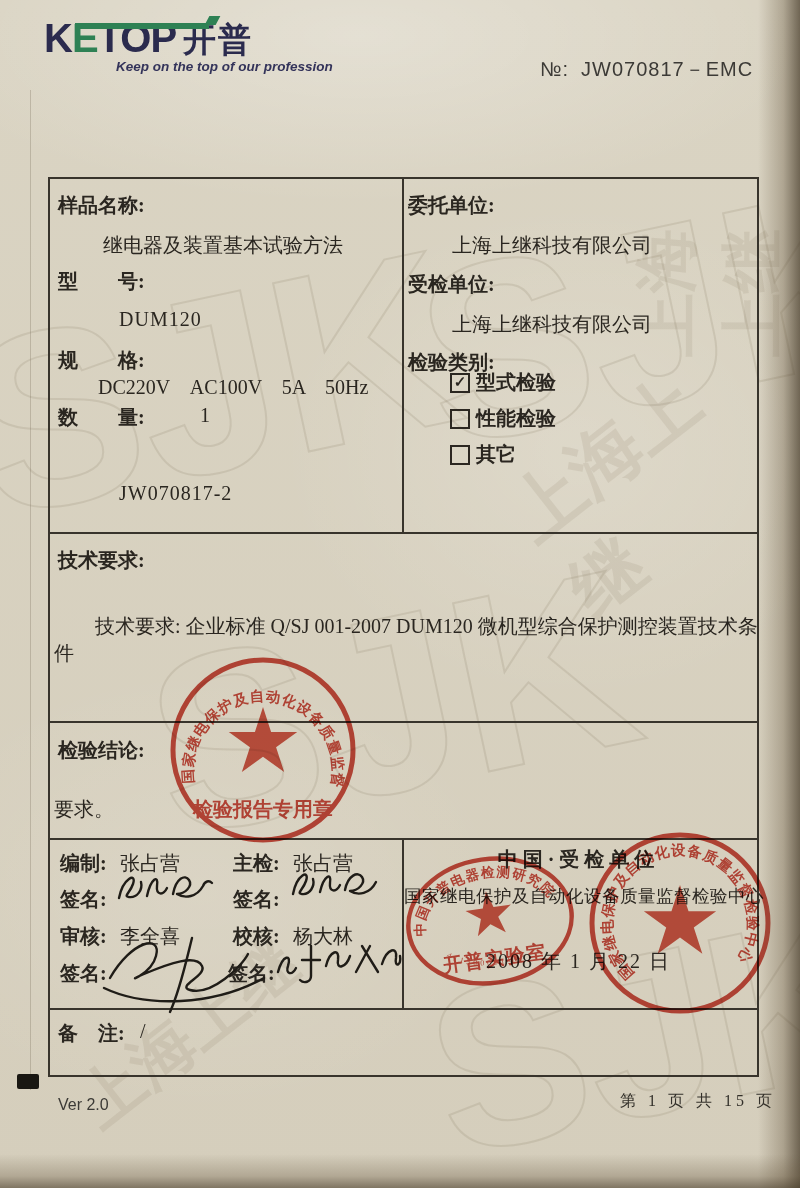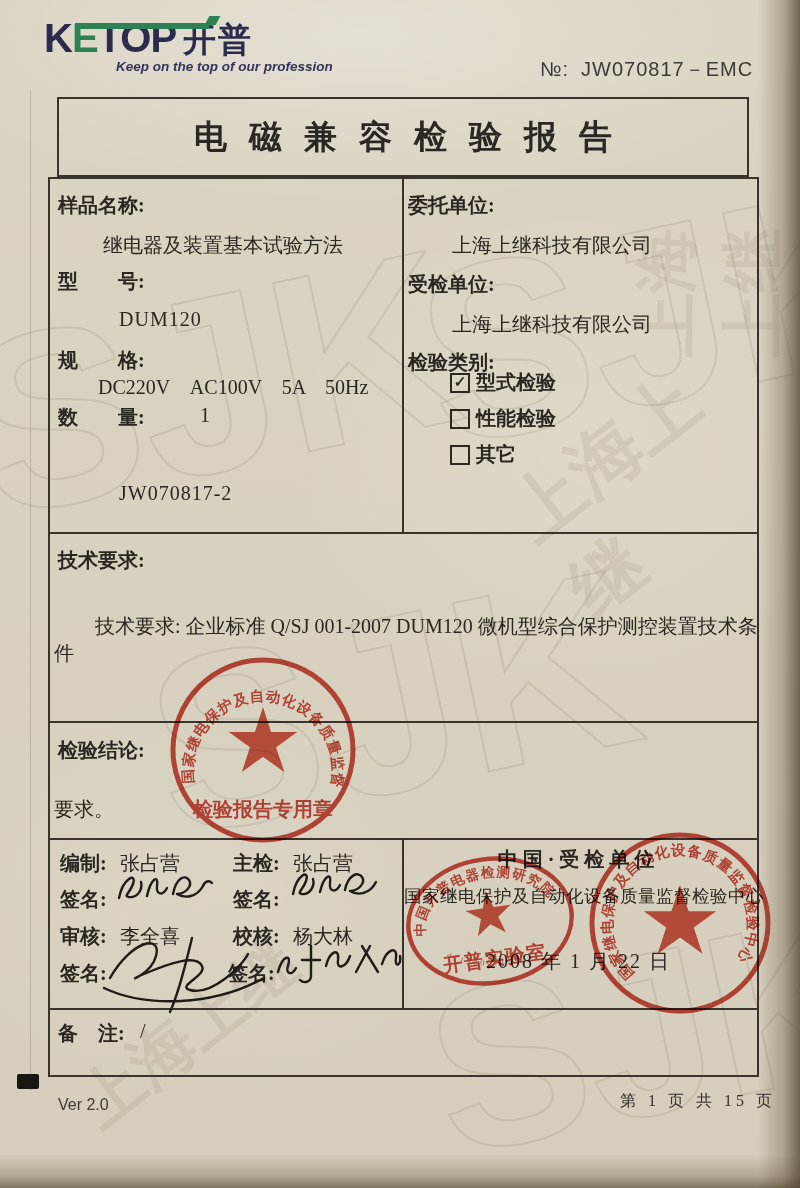--- a/index.html
+++ b/index.html
@@ -87,23 +87,20 @@
     <div class="logo-row"><span class="lk">K</span><span class="le">E</span><span class="lt">T</span><span class="lo">O</span><span class="lp">P</span><span class="logo-cn">开普</span></div>
     <div class="logo-bar"></div>
     <div class="logo-flag"></div>
   </div>
   <div class="tagline">Keep on the top of our profession</div>
 
   <div class="docno">
     <span>№:</span><span class="v">JW070817－EMC</span>
   </div>
 
-  <div class="title-box">
-    <span class="title-text">电磁兼容检验报告</span>
-  </div>
 
   <div class="tbl">
     <div class="vline" style="left:352px;top:0;height:353px;"></div>
     <div class="hline" style="top:353px;"></div>
     <div class="hline" style="top:542px;"></div>
     <div class="hline" style="top:659px;"></div>
     <div class="vline" style="left:352px;top:659px;height:170px;"></div>
     <div class="hline" style="top:829px;"></div>
   </div>
 

